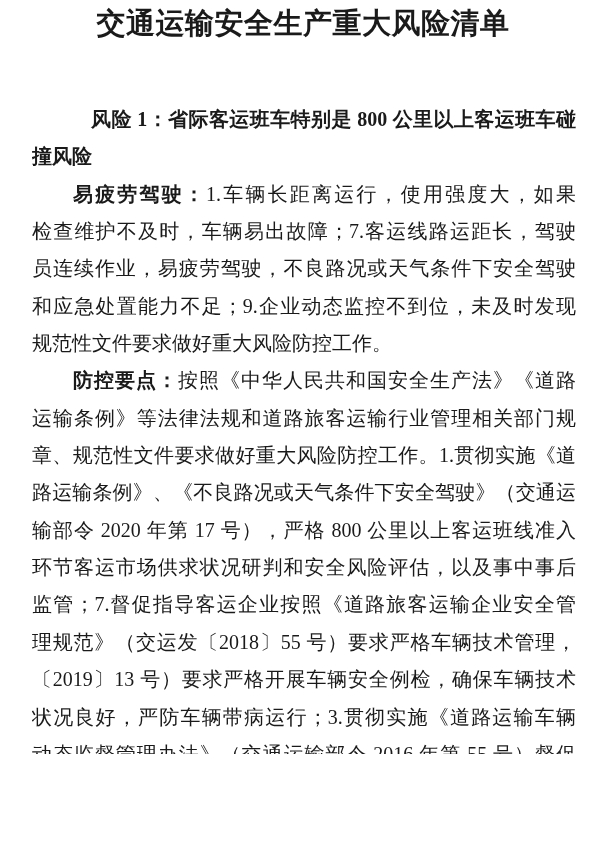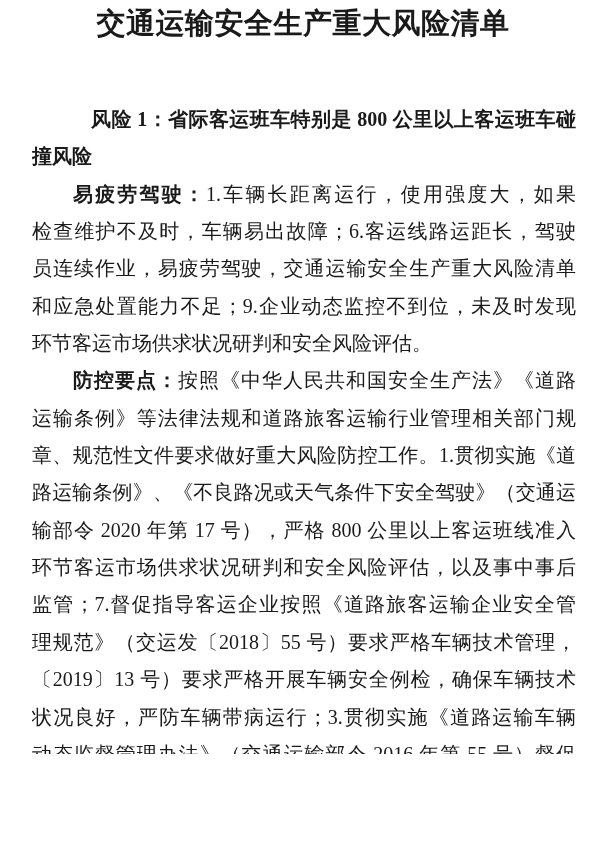--- a/index.html
+++ b/index.html
@@ -66,24 +66,24 @@
 
 <div class="page" data-name="document-page">
   <div class="doc-title" data-name="document-title">交通运输安全生产重大风险清单</div>
   <div class="doc-body" data-name="document-body">
       <div class="para" data-name="paragraph-risk-1-heading">
         <div class="line justify indent" data-name="text-line"><span class="seg bold" data-name="bold-label">风险 1：省际客运班车特别是 800 公里以上客运班车碰</span></div>
         <div class="line" data-name="text-line"><span class="seg bold" data-name="bold-label">撞风险</span></div>
       </div>
       <div class="para" data-name="paragraph-main-risk-scenarios">
         <div class="line justify indent" data-name="text-line"><span class="seg bold" data-name="bold-label">易疲劳驾驶：</span><span class="seg" data-name="text-segment">1.车辆长距离运行，使用强度大，如果</span></div>
-        <div class="line justify" data-name="text-line"><span class="seg" data-name="text-segment">检查维护不及时，车辆易出故障；6.客运线路运距长，驾驶</span></div>
-        <div class="line justify" data-name="text-line"><span class="seg" data-name="text-segment">员连续作业，易疲劳驾驶，交通运输安全生产重大风险清单</span></div>
+        <div class="line justify" data-name="text-line"><span class="seg" data-name="text-segment">检查维护不及时，车辆易出故障；7.客运线路运距长，驾驶</span></div>
+        <div class="line justify" data-name="text-line"><span class="seg" data-name="text-segment">员连续作业，易疲劳驾驶，不良路况或天气条件下安全驾驶</span></div>
         <div class="line justify" data-name="text-line"><span class="seg" data-name="text-segment">和应急处置能力不足；9.企业动态监控不到位，未及时发现</span></div>
-        <div class="line" data-name="text-line"><span class="seg" data-name="text-segment">环节客运市场供求状况研判和安全风险评估。</span></div>
+        <div class="line" data-name="text-line"><span class="seg" data-name="text-segment">规范性文件要求做好重大风险防控工作。</span></div>
       </div>
       <div class="para" data-name="paragraph-prevention-control-points">
         <div class="line justify indent" data-name="text-line"><span class="seg bold" data-name="bold-label">防控要点：</span><span class="seg" data-name="text-segment">按照《中华人民共和国安全生产法》《道路</span></div>
         <div class="line justify" data-name="text-line"><span class="seg" data-name="text-segment">运输条例》等法律法规和道路旅客运输行业管理相关部门规</span></div>
         <div class="line justify" data-name="text-line"><span class="seg" data-name="text-segment">章、规范性文件要求做好重大风险防控工作。1.贯彻实施《道</span></div>
         <div class="line justify" data-name="text-line"><span class="seg" data-name="text-segment">路运输条例》、《不良路况或天气条件下安全驾驶》（交通运</span></div>
         <div class="line justify" data-name="text-line"><span class="seg" data-name="text-segment">输部令 2020 年第 17 号），严格 800 公里以上客运班线准入</span></div>
         <div class="line justify" data-name="text-line"><span class="seg" data-name="text-segment">环节客运市场供求状况研判和安全风险评估，以及事中事后</span></div>
         <div class="line justify" data-name="text-line"><span class="seg" data-name="text-segment">监管；7.督促指导客运企业按照《道路旅客运输企业安全管</span></div>
         <div class="line justify" data-name="text-line"><span class="seg" data-name="text-segment">理规范》（交运发〔2018〕55 号）要求严格车辆技术管理，</span></div>

